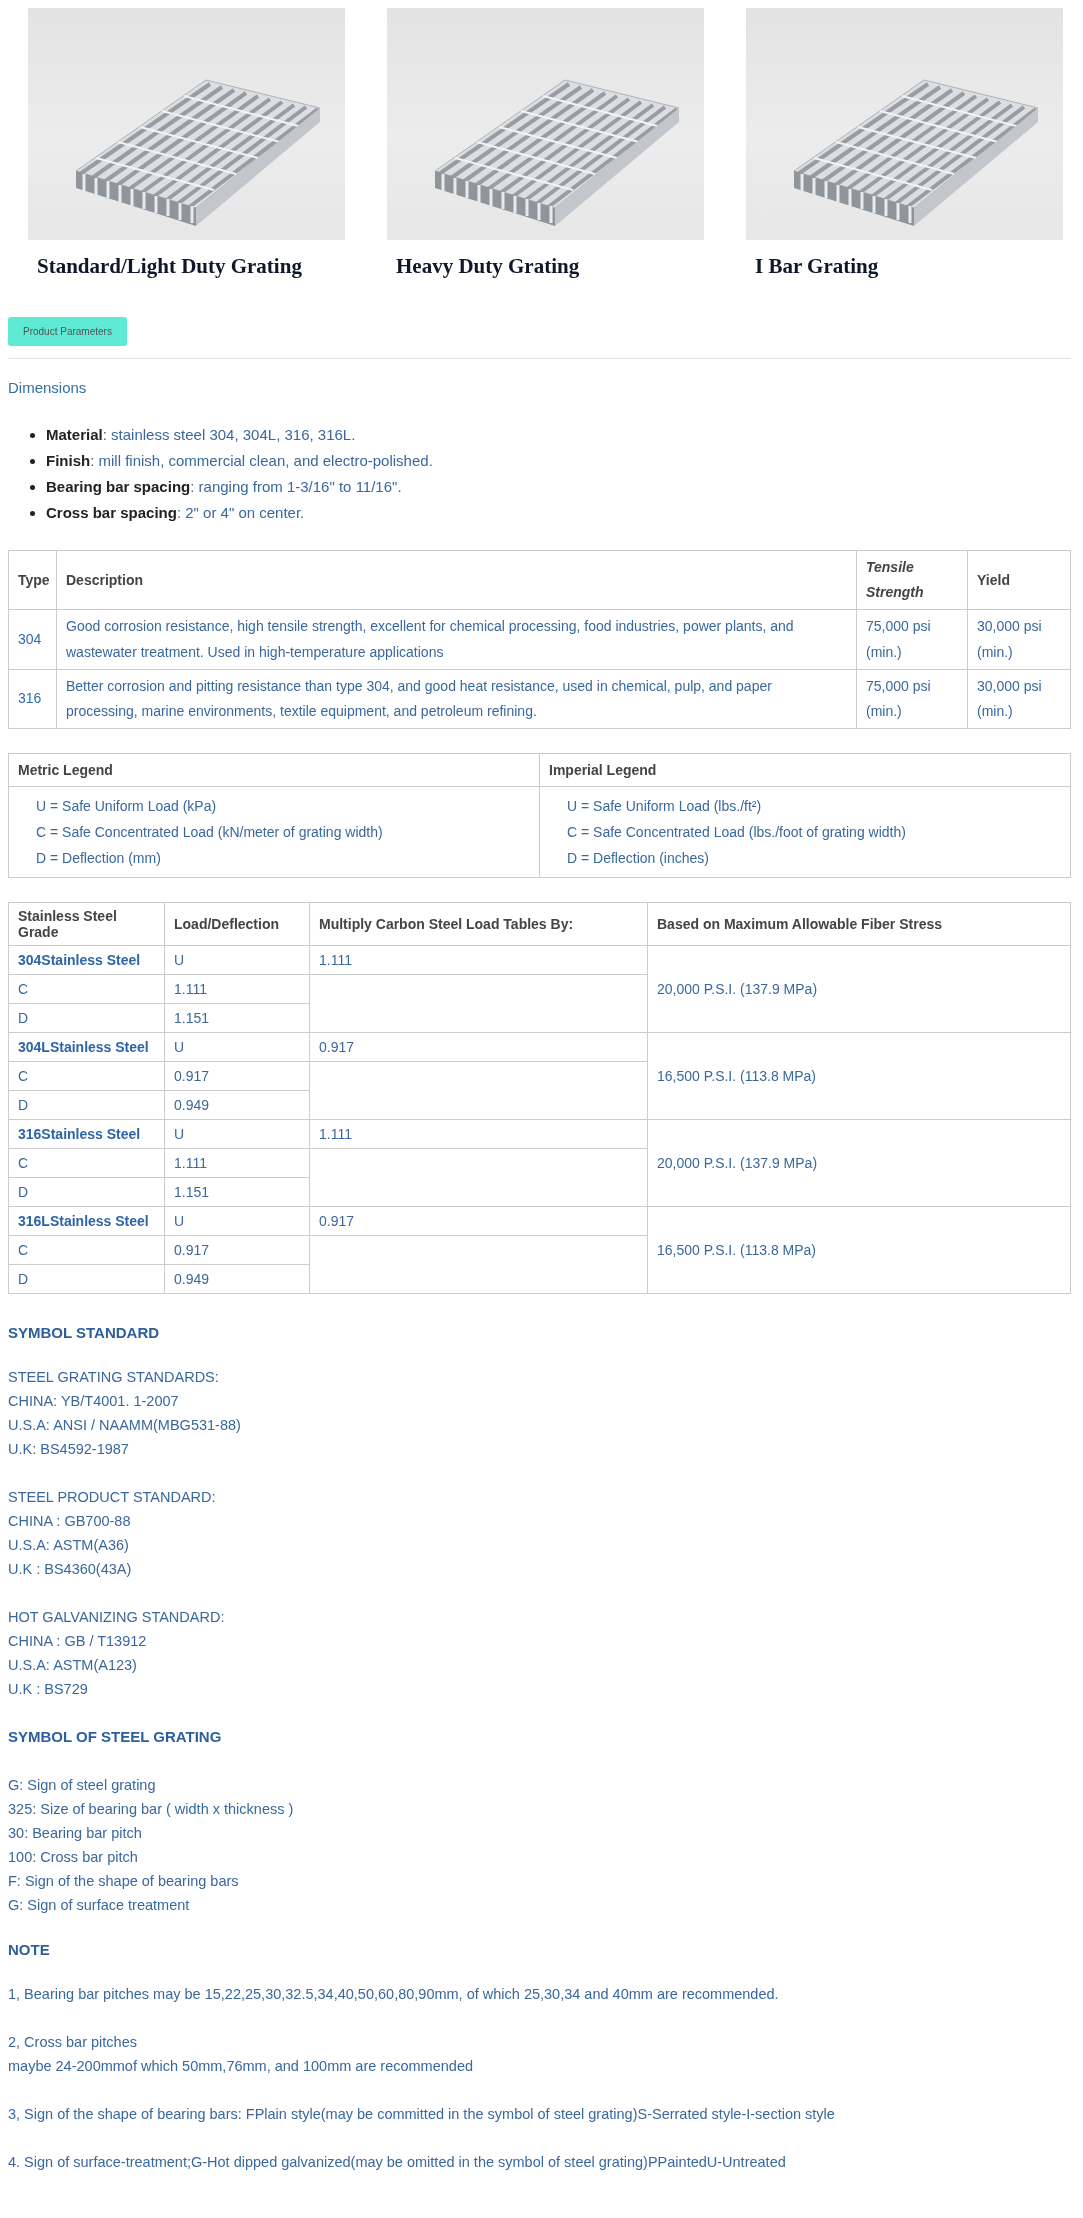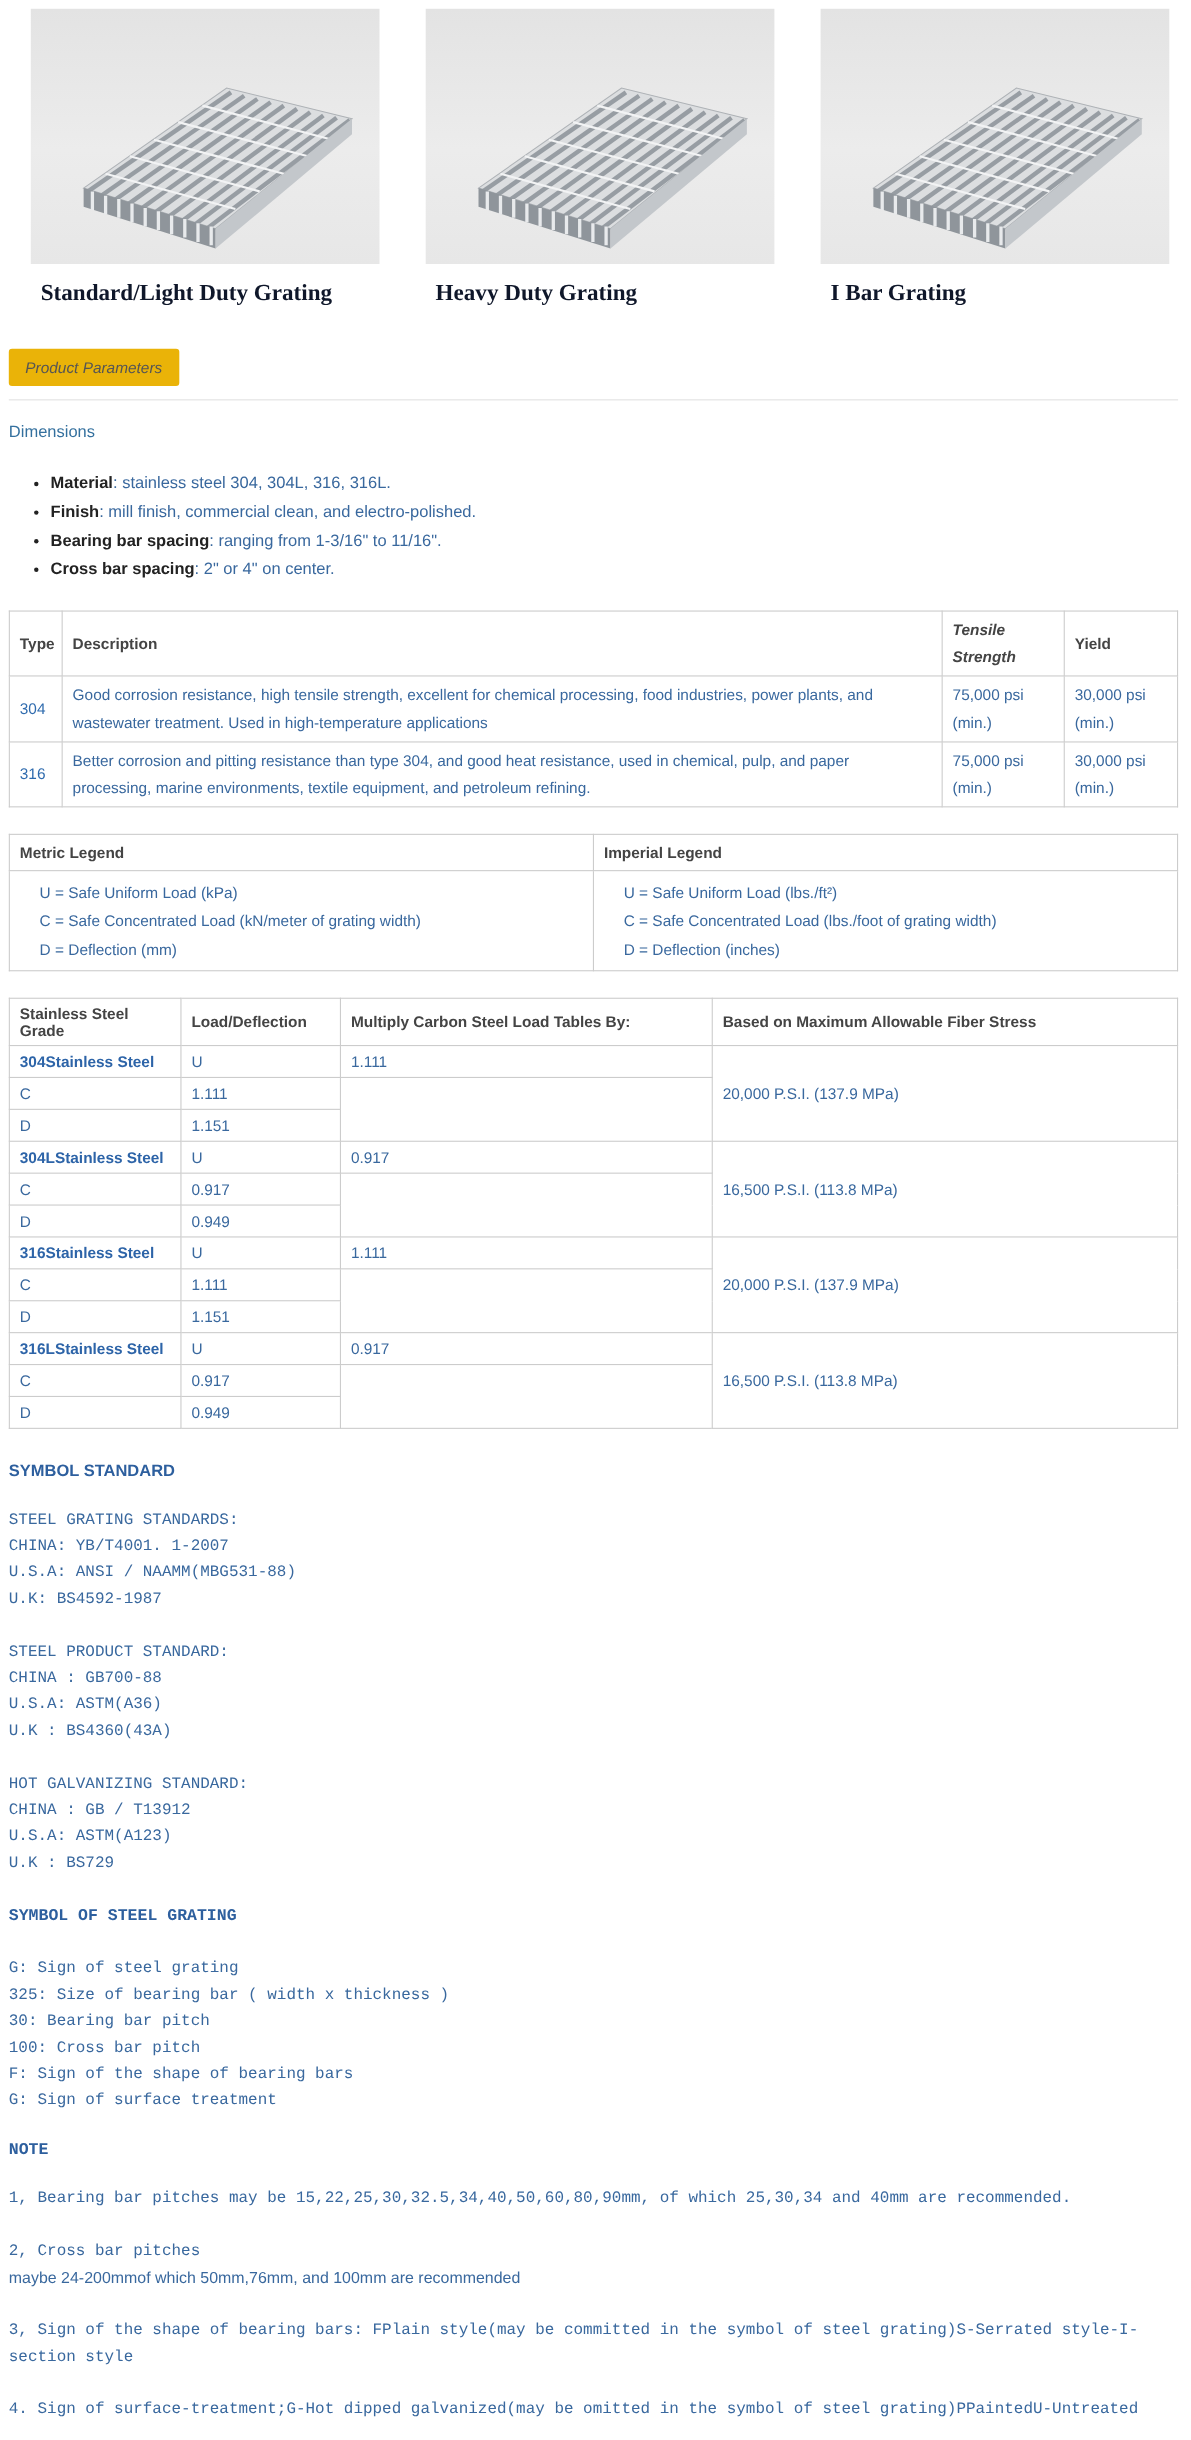--- a/index.html
+++ b/index.html
@@ -27,23 +27,23 @@
   }
   .product-caption {
     margin: 14px 0 0 9px;
     font-size: 21px; font-weight: bold; color: #0f172a; font-family: Liberation Serif, serif;
   }
 
   
   .tab-row { margin-top: 38px; }
   .tab {
     display: inline-block;
-    background: #eab308; color: #555;
-    font-size: 14px; padding: 9px 15px;
-    border-radius: 3px; cursor: pointer; font-style: italic;
+    background: #5eead4; color: #555;
+    font-size: 10px; padding: 9px 15px;
+    border-radius: 3px; cursor: pointer;
   }
   .tab-divider { border-bottom: 1px solid #e2e2e2; margin-top: 12px; }
 
   
   .section-sub { font-size: 15px; color: #34709e; margin: 20px 0 0 0; }
   ul.dim-list { margin: 26px 0 0 38px; }
   ul.dim-list li { line-height: 26px; font-size: 15px; color: #39689e; }
   ul.dim-list li::marker { color: #222; }
   .b-label { font-weight: bold; color: #222; }
 
@@ -73,21 +73,21 @@
   .grade-table .col-m  { width: 338px; }
   .grade-table td.grade { font-weight: bold; color: #2d64a8; }
 
   
   .h-blue {
     font-size: 15px; font-weight: bold; color: #2d5f9e;
     margin-top: 30px;
   }
   .txt-block { margin-top: 24px; }
   .txt-line { font-size: 14.5px; line-height: 24px; color: #39689e; }
-  .sp { margin-top: 24px; font-family: Liberation Mono, monospace; }
+  .sp { margin-top: 24px; }
   .code-line { font-size: 15px; font-weight: bold; color: #2d5f9e; line-height: 24px; }
 </style>
 </head>
 <body>
 
 <svg width="0" height="0" style="position:absolute">
   <defs>
     <symbol id="grating" viewBox="0 0 317 232">
       <g>
 

